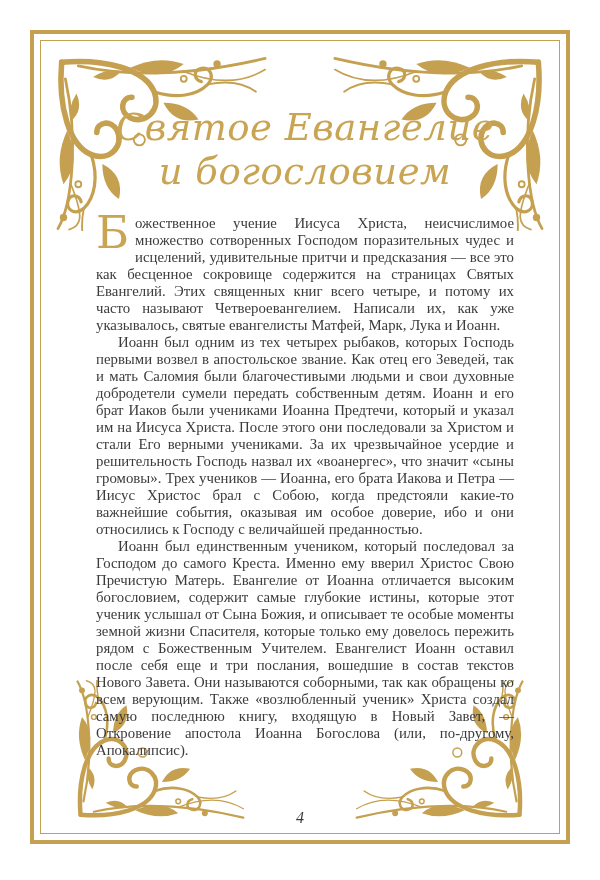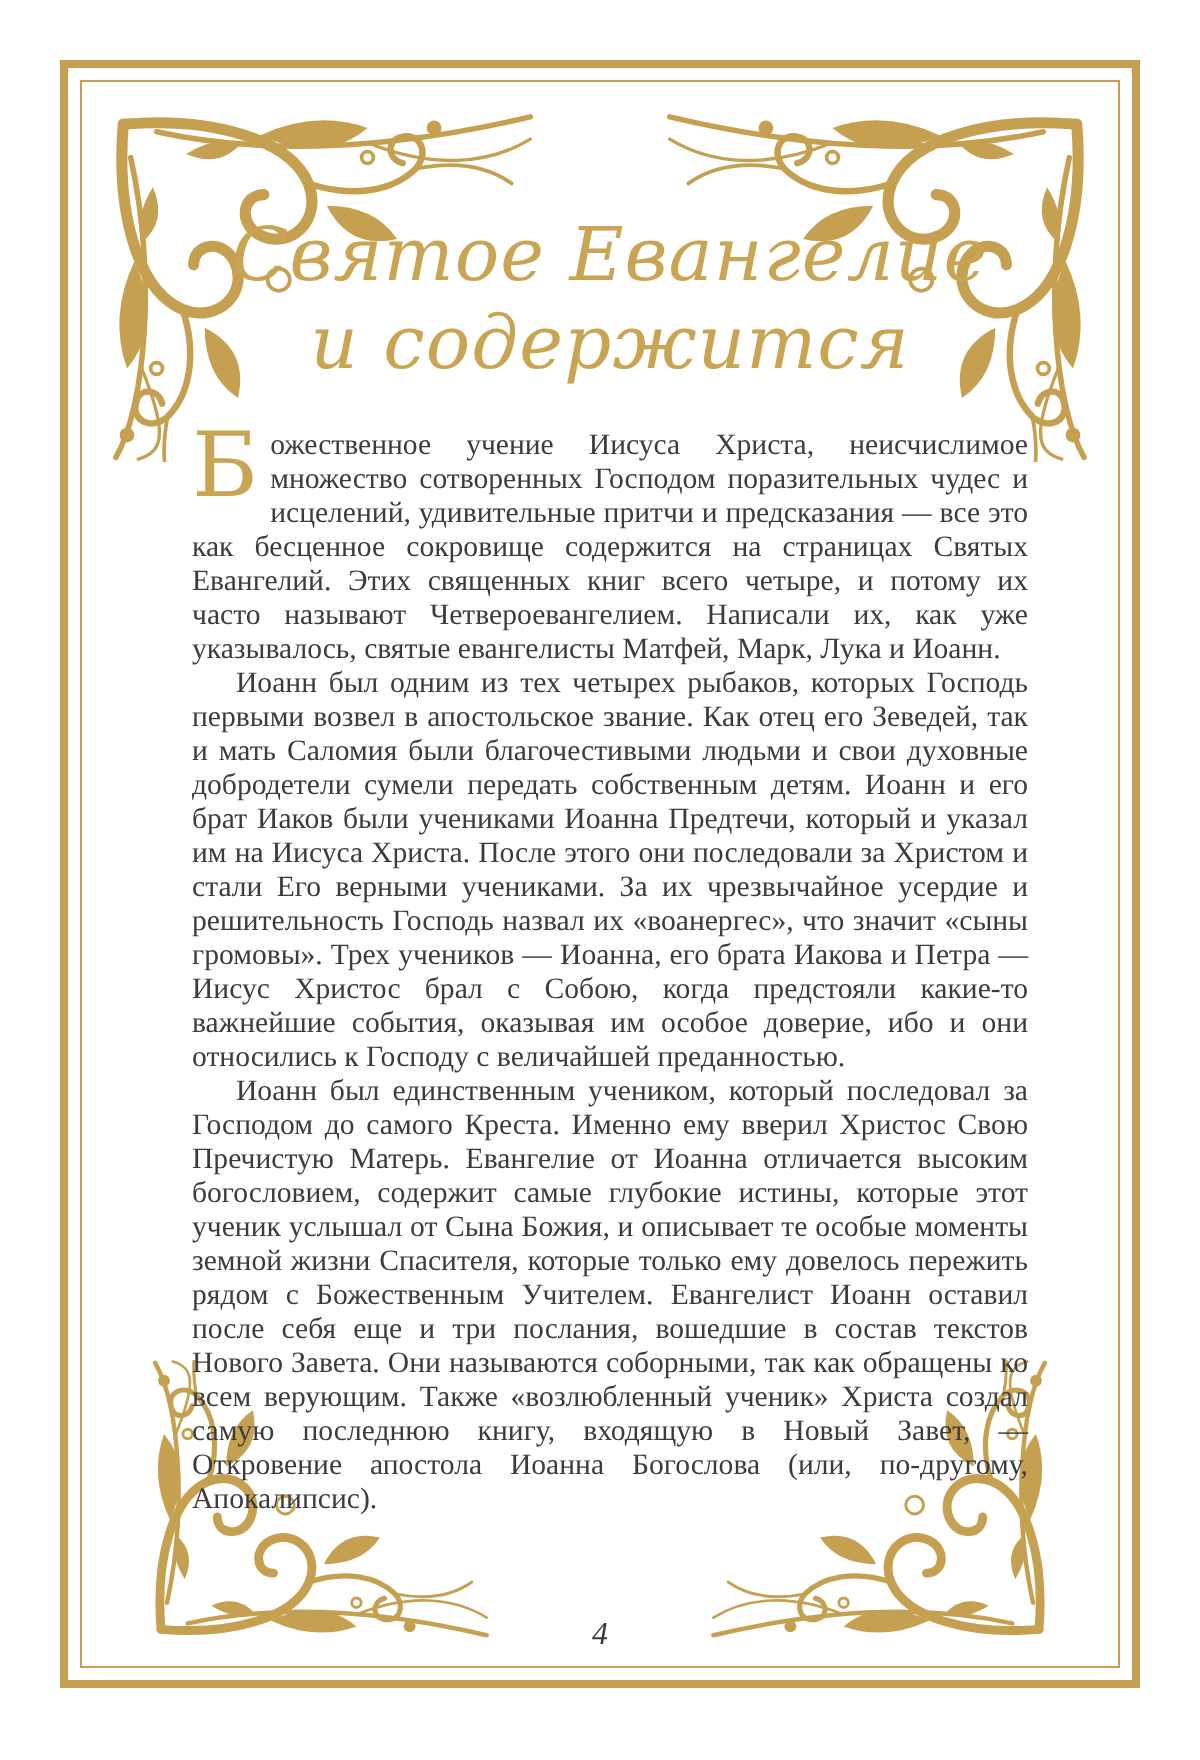--- a/index.html
+++ b/index.html
@@ -122,21 +122,21 @@
   <svg class="corner bl">
       <use href="#corner-flourish"></use>
     </svg>
   <svg class="corner br">
       <use href="#corner-flourish"></use>
     </svg>
 
   <div class="content">
     <h1 class="title">
       <span>Святое Евангелие</span>
-      <span>и содержится</span>
+      <span>и богословием</span>
     </h1>
 
     <p class="para first"><span class="dropcap">Б</span><span>ожественное учение Иисуса Христа, неисчислимое множество сотворенных Господом поразительных чудес и исцелений, удивительные притчи и предсказания — все это как бесценное сокровище содержится на страницах Святых Евангелий. Этих священных книг всего четыре, и потому их часто называют Четвероевангелием. Написали их, как уже указывалось, святые евангелисты Матфей, Марк, Лука и Иоанн.</span></p>
 
     <p class="para">Иоанн был одним из тех четырех рыбаков, которых Господь первыми возвел в апостольское звание. Как отец его Зеведей, так и мать Саломия были благочестивыми людьми и свои духовные добродетели сумели передать собственным детям. Иоанн и его брат Иаков были учениками Иоанна Предтечи, который и указал им на Иисуса Христа. После этого они последовали за Христом и стали Его верными учениками. За их чрезвычайное усердие и решительность Господь назвал их «воанергес», что значит «сыны громовы». Трех учеников — Иоанна, его брата Иакова и Петра — Иисус Христос брал с Собою, когда предстояли какие-то важнейшие события, оказывая им особое доверие, ибо и они относились к Господу с величайшей преданностью.</p>
 
     <p class="para">Иоанн был единственным учеником, который последовал за Господом до самого Креста. Именно ему вверил Христос Свою Пречистую Матерь. Евангелие от Иоанна отличается высоким богословием, содержит самые глубокие истины, которые этот ученик услышал от Сына Божия, и описывает те особые моменты земной жизни Спасителя, которые только ему довелось пережить рядом с Божественным Учителем. Евангелист Иоанн оставил после себя еще и три послания, вошедшие в состав текстов Нового Завета. Они называются соборными, так как обращены ко всем верующим. Также «возлюбленный ученик» Христа создал самую последнюю книгу, входящую в Новый Завет, — Откровение апостола Иоанна Богослова (или, по-другому, Апокалипсис).</p>
   </div>
 
   <div class="pagenum">4</div>

